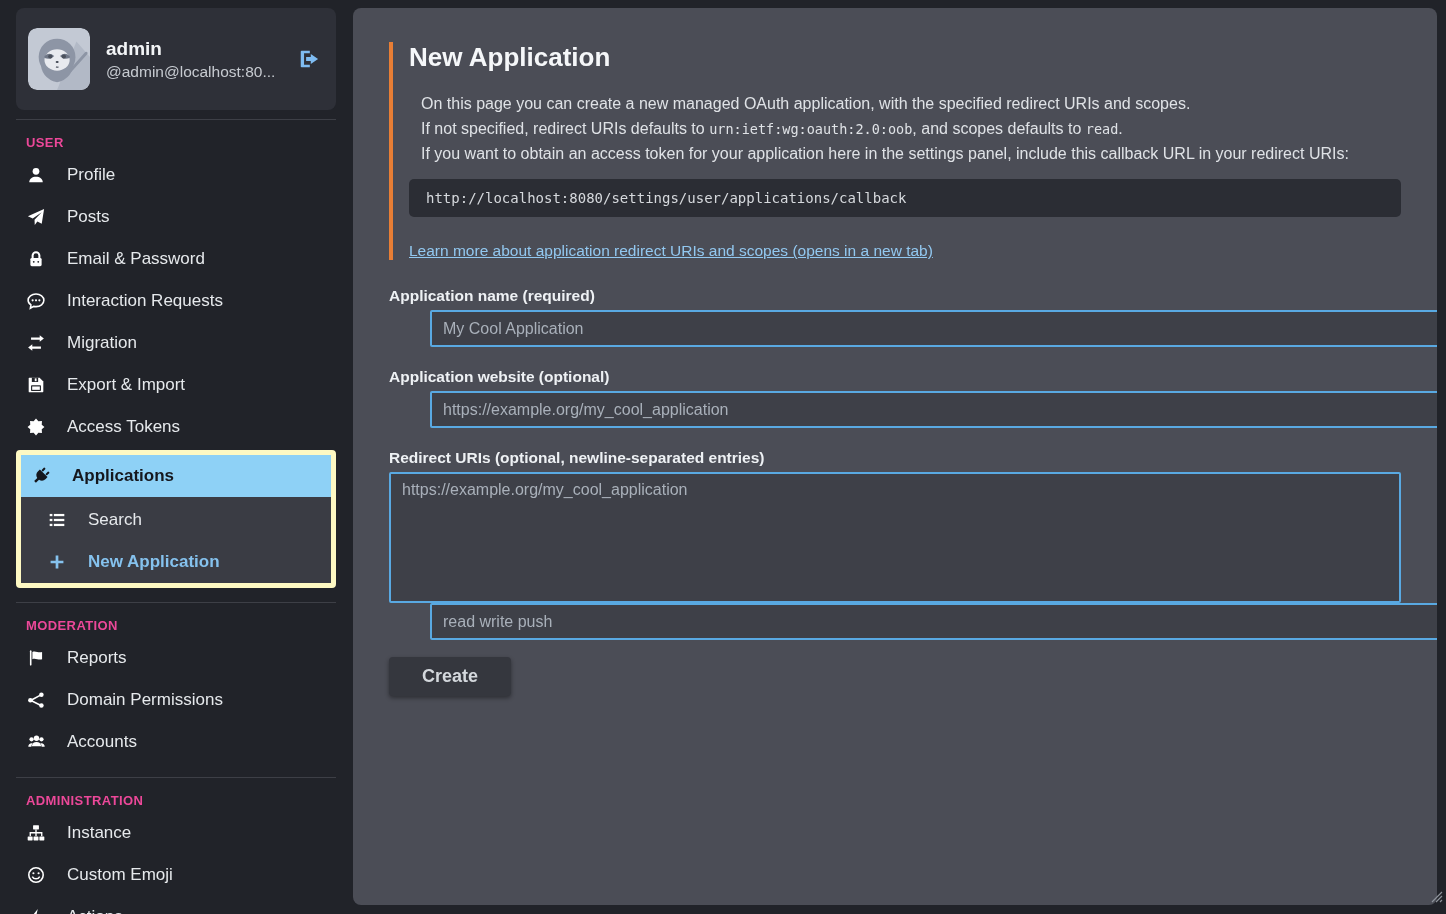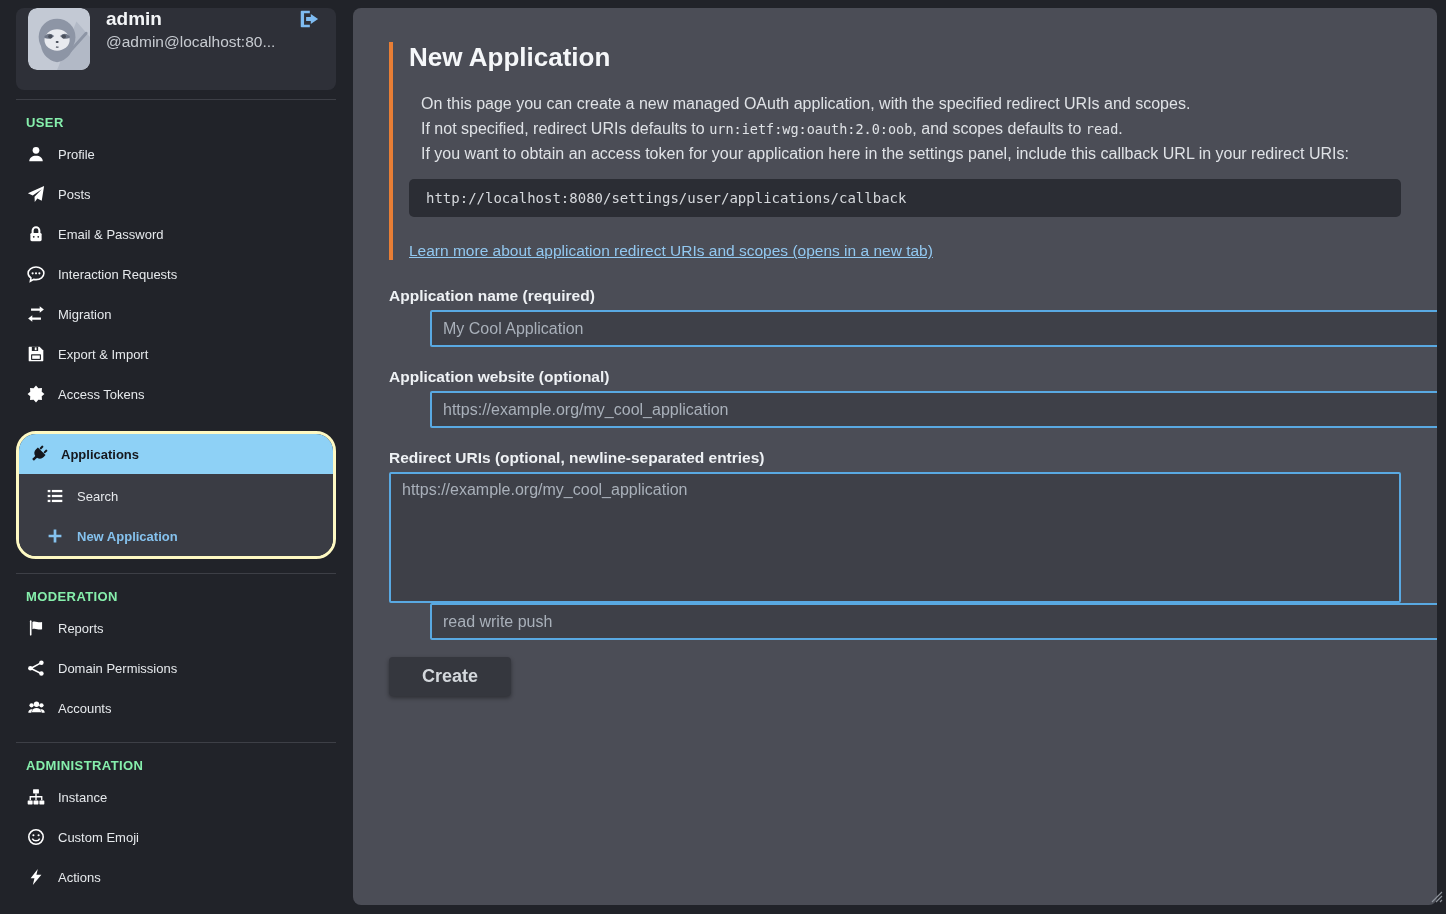--- a/index.html
+++ b/index.html
@@ -12,40 +12,40 @@
     overflow:hidden;
     position:relative;
   }
 
   
   .sidebar {
     position:absolute; left:0; top:0; width:353px; height:914px;
     padding:8px 17px 0 16px;
   }
   .user-card {
-    background:#2e3038; border-radius:8px; height:82px;
-    display:flex; gap:16px; padding:0 16px 0 12px;
+    background:#2e3038; border-radius:8px; height:102px;
+    display:flex; align-items:center; gap:16px; padding:0 16px 0 12px;
   }
   .avatar { width:62px; height:62px; border-radius:9px; flex:0 0 auto; display:block; }
   .user-meta { display:flex; flex-direction:column; gap:3px; min-width:0; }
   .user-name { font-size:19px; font-weight:bold; color:#f3f5f7; }
   .user-handle { font-size:15.5px; color:#c7cbd1; white-space:nowrap; overflow:hidden; text-overflow:ellipsis; max-width:170px; }
   .logout { margin-left:auto; color:#7fbcf2; cursor:pointer; display:flex; }
   .divider { border-top:1px solid #3d3f46; margin:9px 0 4px; }
   .section-header {
-    color:#86efac; font-weight:bold; font-size:13px; letter-spacing:.4px;
+    color:#ec4899; font-weight:bold; font-size:13px; letter-spacing:.4px;
     padding:0 0 0 10px; margin:15px 0 4px;
   }
   .nav-item {
-    display:flex; align-items:center; gap:12px;
-    padding:11px 10px; font-size:13px; color:#e6e9ec; cursor:pointer;
+    display:flex; align-items:center; gap:21px;
+    padding:11px 10px; font-size:17px; color:#e6e9ec; cursor:pointer;
     border-radius:6px;
   }
   .nav-item .icon { width:20px; display:flex; justify-content:center; color:#ffffff; flex:0 0 auto; }
-  .app-group { border:3px solid #fef9c3; border-radius:20px; overflow:hidden; margin:17px 0 4px; }
+  .app-group { border:5px solid #fef9c3; border-radius:4px; overflow:hidden; margin:2px 0 4px; }
   .app-group .selected {
     background:#8ed1f6; color:#15171d; font-weight:bold; border-radius:0;
   }
   .app-group .selected .icon { color:#15171d; }
   .submenu { background:#3a3c44; padding:2px 0 0; }
   .submenu .nav-item { padding-left:26px; }
   .submenu .new-app { color:#85c2ee; font-weight:bold; }
   .submenu .new-app .icon { color:#85c2ee; }
 
   

